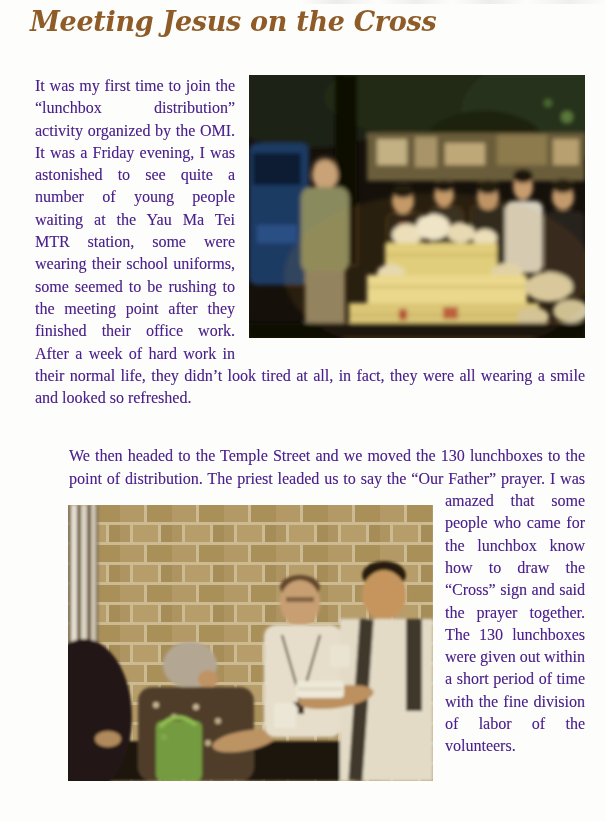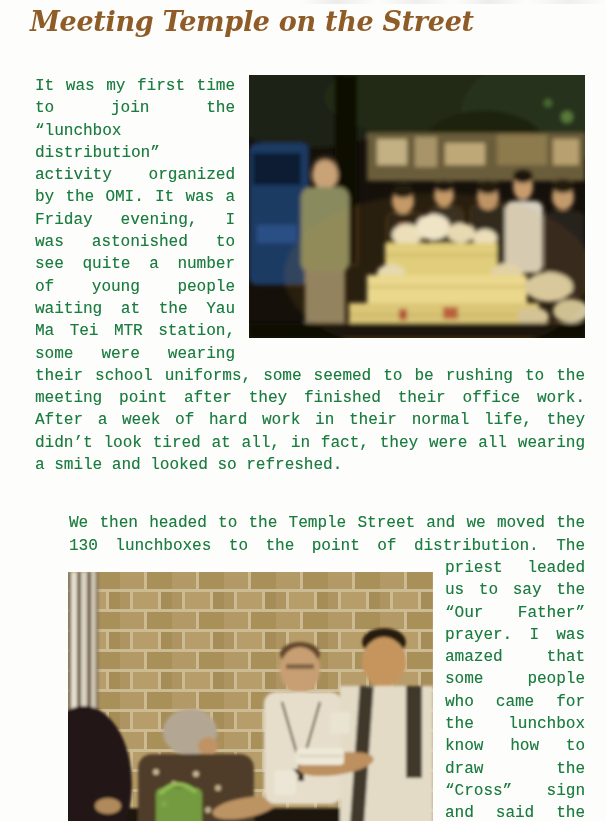--- a/index.html
+++ b/index.html
@@ -11,41 +11,41 @@
     position:absolute;top:0;left:300px;width:306px;height:4px;opacity:.75;
     background:linear-gradient(90deg,transparent 0%,#e6e6e6 12%,transparent 25%,#e9e9e9 38%,transparent 50%,#e7e7e7 62%,transparent 74%,#eaeaea 88%,transparent 100%);
   }
   .title{
     position:absolute;left:30px;top:6px;margin:0;
     font-family:"DejaVu Serif","Liberation Serif",serif;
     font-style:italic;font-weight:bold;font-size:27px;letter-spacing:-0.3px;
     color:#8f5c28;
   }
   .article{position:absolute;left:35px;top:75px;width:550px;}
-  .para{color:#15803d;font-family:Liberation Mono, monospace;}
+  .para{color:#4c1d95;}
   .para::after{content:"";display:block;clear:both;}
   .para p{
     margin:0;font-size:16px;line-height:22.3px;text-align:justify;
     text-shadow:0.2px 0.2px 0.4px rgba(90,90,90,0.45);
   }
   .p2{margin-top:36px;padding-left:33px;}
   .photo{background:#111;}
   .photo svg{display:block;width:100%;height:100%;}
   .photo1{float:right;width:336px;height:263px;margin:0 0 10px 14px;}
   .spacer-float{float:left;width:1px;height:52px;}
   .photo2{float:left;clear:left;width:365px;height:276px;margin:8px 12px 4px 0;}
 </style>
 </head>
 <body>
 
 <div class="page">
 
   <div class="scan-artifact"></div>
 
-  <h1 class="title">Meeting Temple on the Street</h1>
+  <h1 class="title">Meeting Jesus on the Cross</h1>
 
   <div class="article">
 
     <div class="para p1">
       <div class="photo photo1">
         <svg viewBox="0 0 336 263" preserveAspectRatio="none">
           <defs>
               <filter id="b1" x="-10%" y="-10%" width="120%" height="120%">
                 <feGaussianBlur stdDeviation="2"></feGaussianBlur>
               </filter>

